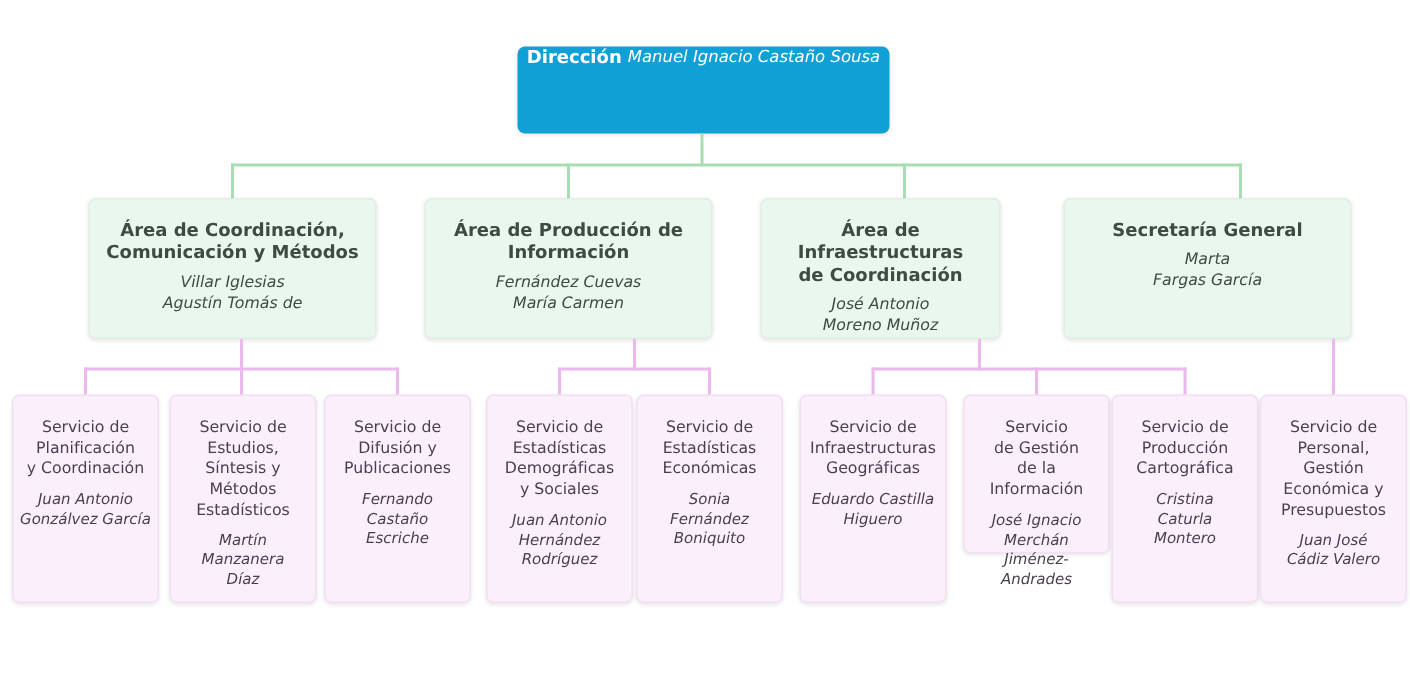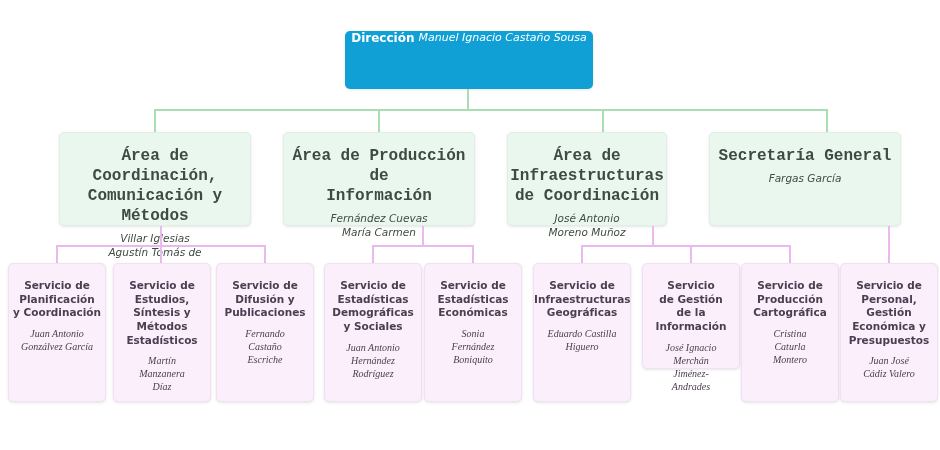--- a/index.html
+++ b/index.html
@@ -27,30 +27,30 @@
     gap: 4px;
   }
   .root-node .title { font-weight: bold; font-size: 12px; }
   .root-node .person { font-style: italic; font-size: 11px; }
   .area-node {
     background: #E9F7EE;
     border: 1px solid #DFEFE3;
     color: #3E4B41;
     padding-top: 13px;
   }
-  .area-node .title { font-weight: bold; font-size: 16px; line-height: 1.25; font-family: Liberation Mono, monospace; }
+  .area-node .title { font-weight: bold; font-size: 12px; line-height: 1.25; }
   .area-node .person { font-style: italic; font-size: 10.5px; line-height: 1.3; margin-top: 6px; }
   .service-node {
     background: #FBEFFB;
     border: 1px solid #F1E0F3;
     color: #4A3E50;
     padding-top: 15px;
   }
-  .service-node .title { font-weight: bold; font-size: 10.5px; line-height: 1.3; }
-  .service-node .person { font-style: italic; font-size: 10px; line-height: 1.3; margin-top: 7px; font-family: Liberation Serif, serif; }
+  .service-node .title { font-weight: normal; font-size: 10.5px; line-height: 1.3; }
+  .service-node .person { font-style: italic; font-size: 10px; line-height: 1.3; margin-top: 7px; }
   .connector { position: absolute; }
   .h-line { height: 2px; }
   .v-line { width: 2px; }
   .c-green { background: #A9DDB4; }
   .c-pink  { background: #EBB9EE; }
 </style>
 </head>
 <body>
 
 <div id="canvas">
@@ -99,20 +99,21 @@
     <div class="person">
         <div>José Antonio</div>
         <div>Moreno Muñoz</div>
       </div>
   </div>
   <div class="node area-node" style="left:709px; top:132px; width:192px; height:94px;">
     <div class="title">
         <div>Secretaría General</div>
       </div>
     <div class="person">
+        <div>Marta</div>
         <div>Fargas García</div>
       </div>
   </div>
 
   <div class="connector v-line c-pink" style="left:160px; top:226px; height:21px;"></div>
   <div class="connector h-line c-pink" style="left:56px;  top:245px; width:210px;"></div>
   <div class="connector v-line c-pink" style="left:56px;  top:245px; height:18px;"></div>
   <div class="connector v-line c-pink" style="left:160px; top:245px; height:18px;"></div>
   <div class="connector v-line c-pink" style="left:264px; top:245px; height:18px;"></div>
 

